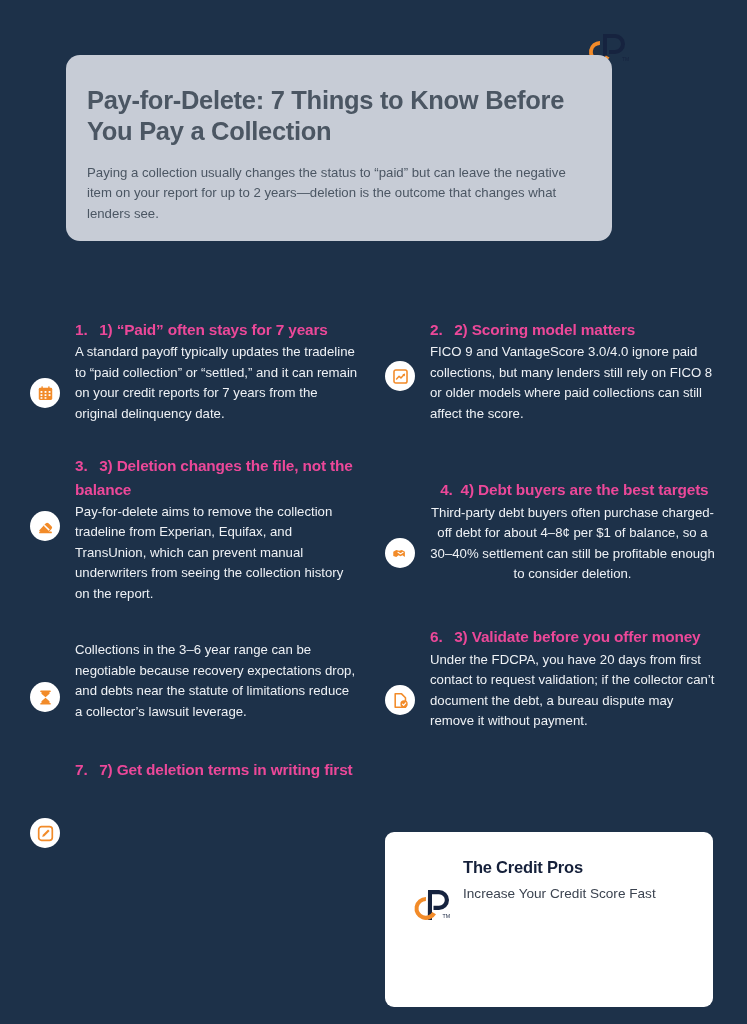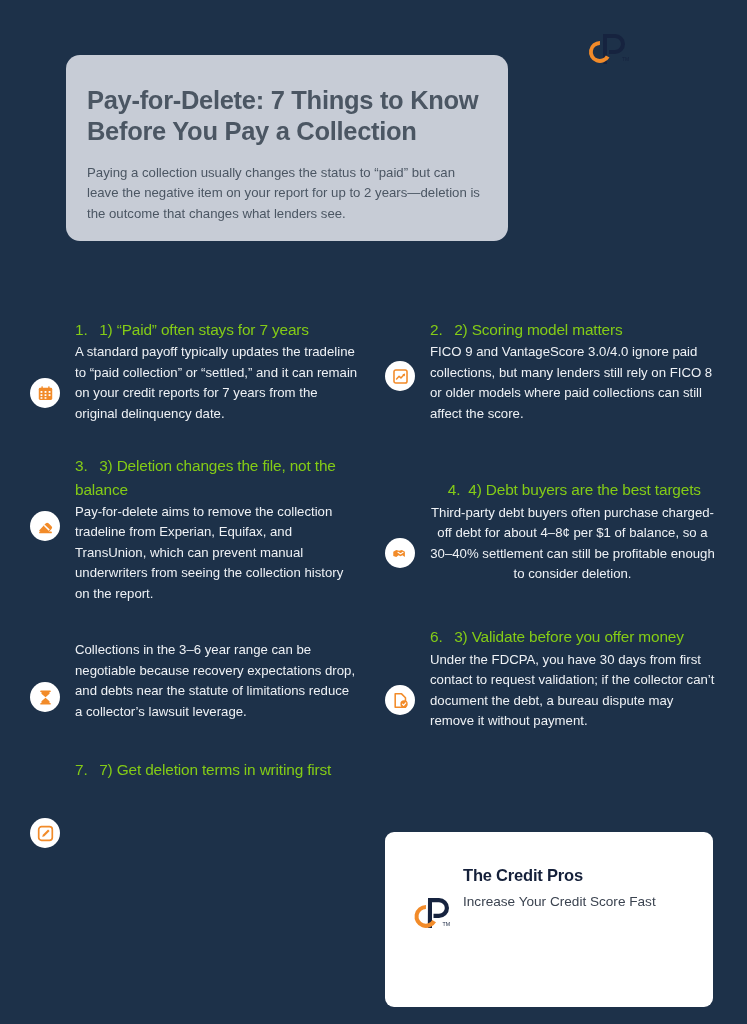--- a/index.html
+++ b/index.html
@@ -23,21 +23,21 @@
     width: 52px;
     height: 44px;
     z-index: 5;
   }
 
   
   .header-card {
     position: absolute;
     left: 66px;
     top: 55px;
-    width: 442px;
+    width: 546px;
     height: 186px;
     background: #c7ccd6;
     border-radius: 14px;
     box-sizing: border-box;
     padding: 30px 26px 0 21px;
     z-index: 10;
   }
   .header-title {
     color: #4b5663;
     font-size: 25.5px;
@@ -80,23 +80,23 @@
     height: 30px;
     border-radius: 50%;
     background: #ffffff;
     display: flex;
     align-items: center;
     justify-content: center;
   }
   .item-badge svg { display: block; }
 
   .item-title {
-    color: #84cc16;
+    color: #ec4899;
     font-size: 15.4px;
-    font-weight: normal;
+    font-weight: bold;
     line-height: 1.52;
     margin: 0 0 1px 0;
     letter-spacing: -0.15px;
   }
   .item-title .marker {
     display: inline-block;
     min-width: 20px;
   }
   .item-body {
     color: #eef1f5;
@@ -108,21 +108,21 @@
   
   .footer-card {
     position: absolute;
     left: 385px;
     top: 832px;
     width: 328px;
     height: 175px;
     background: #ffffff;
     border-radius: 9px;
     box-sizing: border-box;
-    padding: 34px 22px 0 22px;
+    padding: 26px 22px 0 22px;
   }
   .footer-inner {
     padding-left: 56px;
     position: relative;
   }
   .footer-logo {
     position: absolute;
     left: 0;
     top: 28px;
     width: 48px;
@@ -246,21 +246,21 @@
 
     <div class="item" style="margin-top:41px;">
       <div class="item-badge" style="top:60px;">
         <svg viewBox="0 0 24 24" width="17" height="17">
           <path d="M4.5 2.6 h9 l5.5 5.5 v13.3 h-14.5 z" fill="none" stroke="#f28b29" stroke-width="2.2" stroke-linejoin="round"></path>
           <circle cx="17" cy="17" r="5.2" fill="#f28b29"></circle>
           <path d="M14.8 17.1 l1.6 1.7 3.0 -3.4" fill="none" stroke="#fff" stroke-width="1.7" stroke-linecap="round" stroke-linejoin="round"></path>
         </svg>
       </div>
       <p class="item-title"><span class="marker">6.</span> <span>3) Validate before you offer money</span></p>
-      <p class="item-body">Under the FDCPA, you have 30 days from first contact to request validation; if the collector can’t document the debt, a bureau dispute may remove it without payment.</p>
+      <p class="item-body">Under the FDCPA, you have 20 days from first contact to request validation; if the collector can’t document the debt, a bureau dispute may remove it without payment.</p>
     </div>
 
   </div>
 </div>
 
 <div class="footer-card">
   <div class="footer-inner">
     <div class="footer-logo">
       <svg viewBox="0 0 48 44" width="48" height="44">
         <path d="M21 4 h11 a10 10 0 0 1 0 20 h-5.5 v-4.2 h5.5 a5.8 5.8 0 0 0 0-11.6 h-7 v25.8 h-4.2 z" fill="#16233f"></path>

